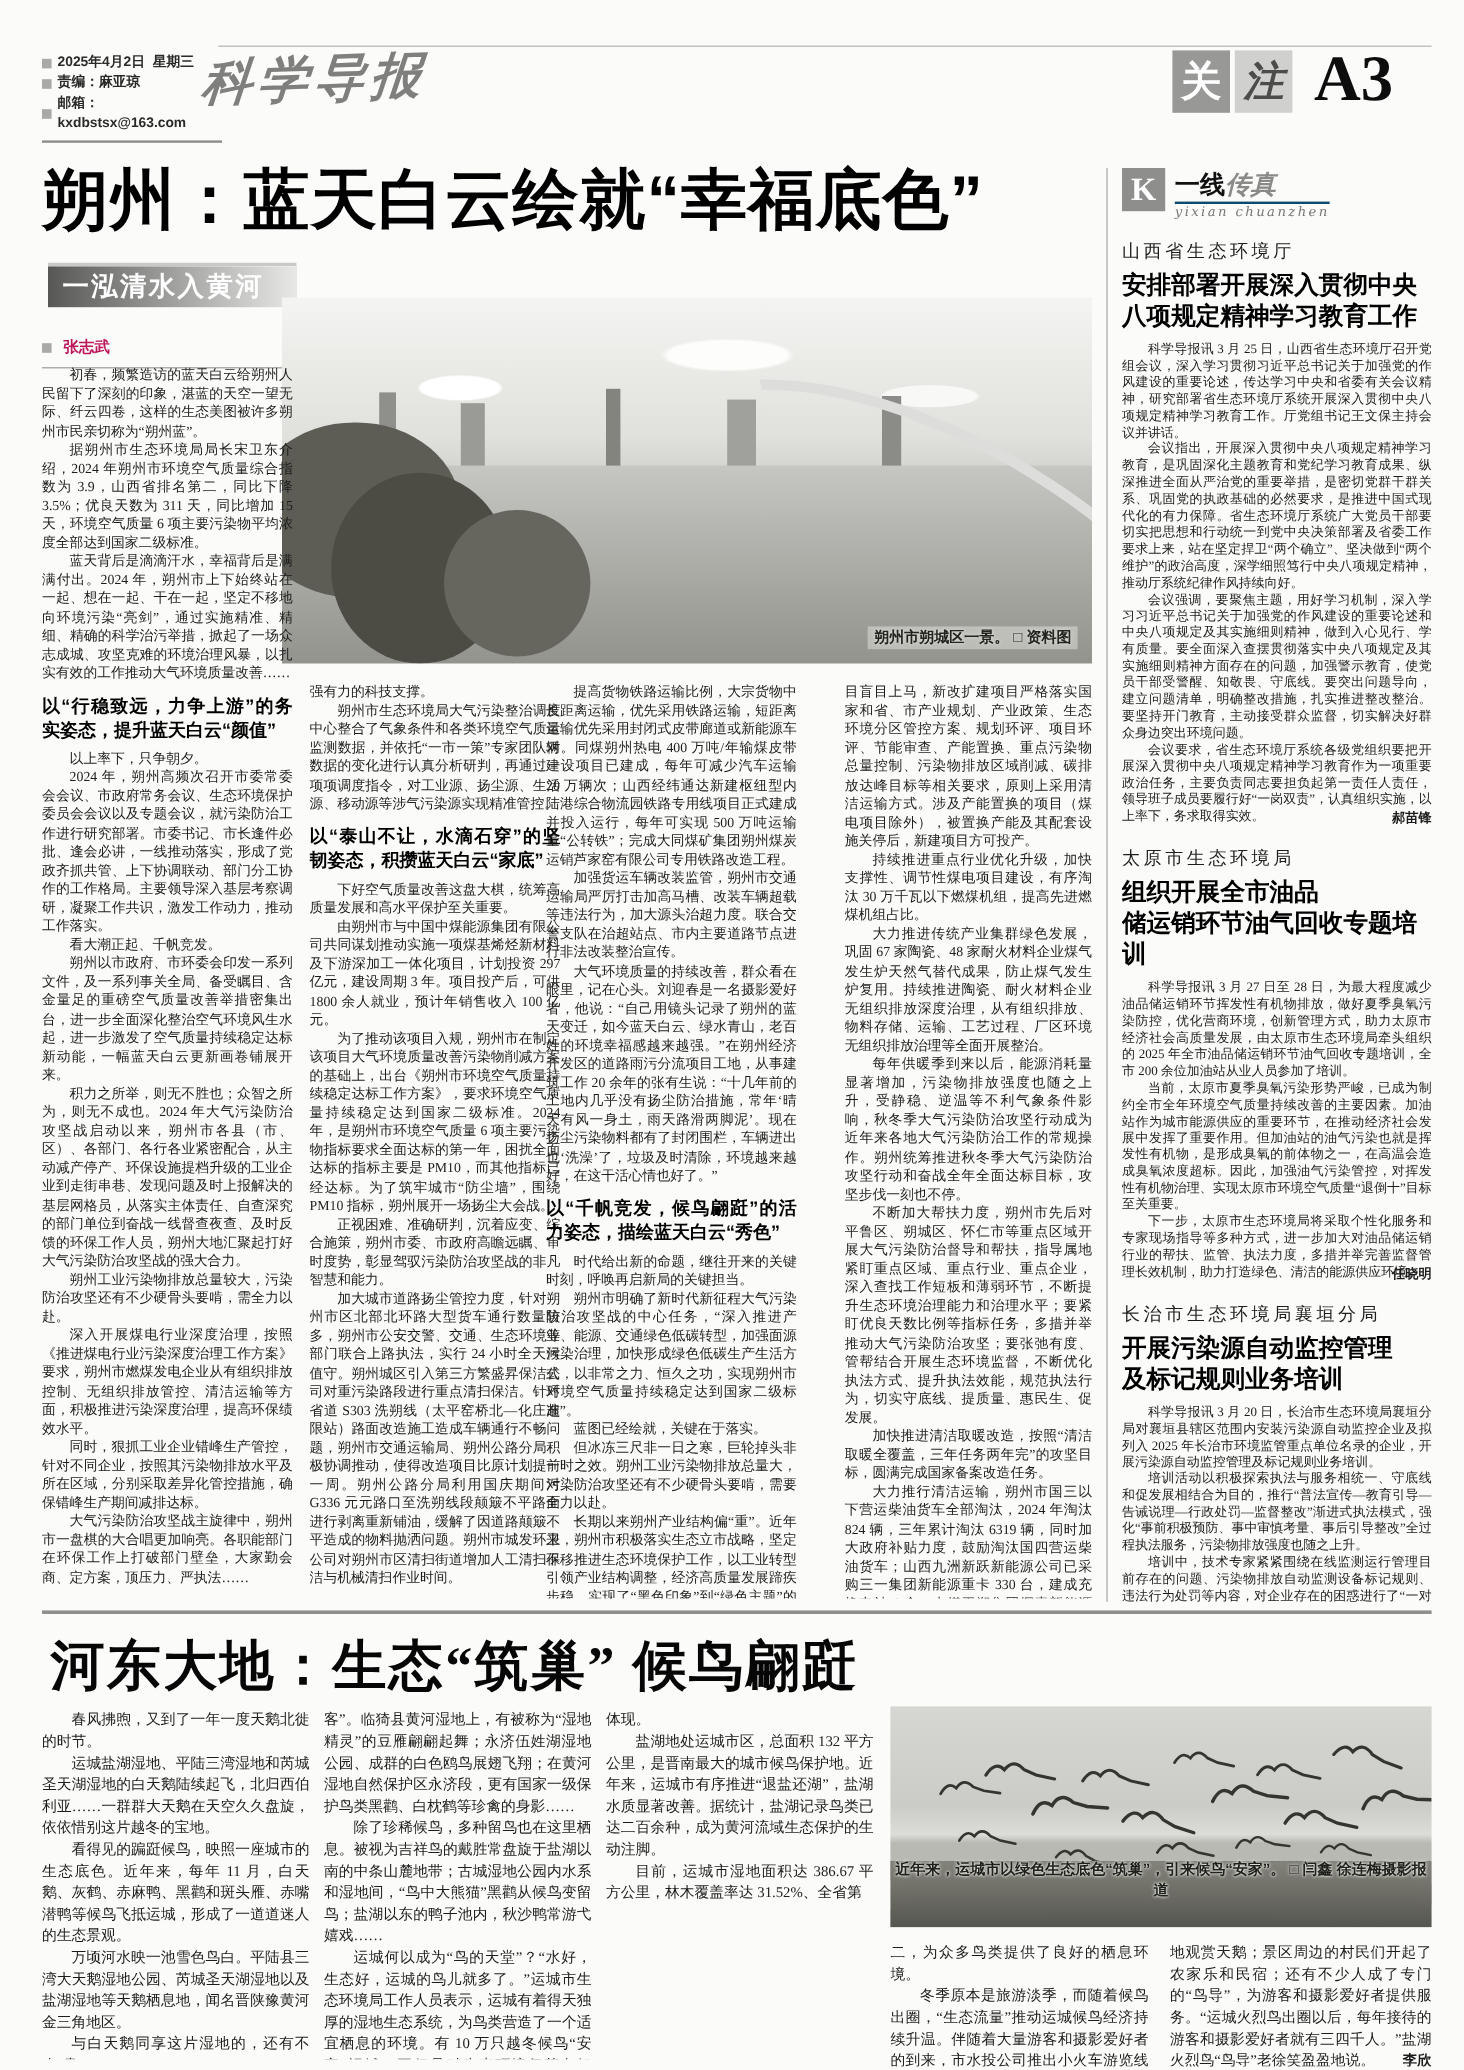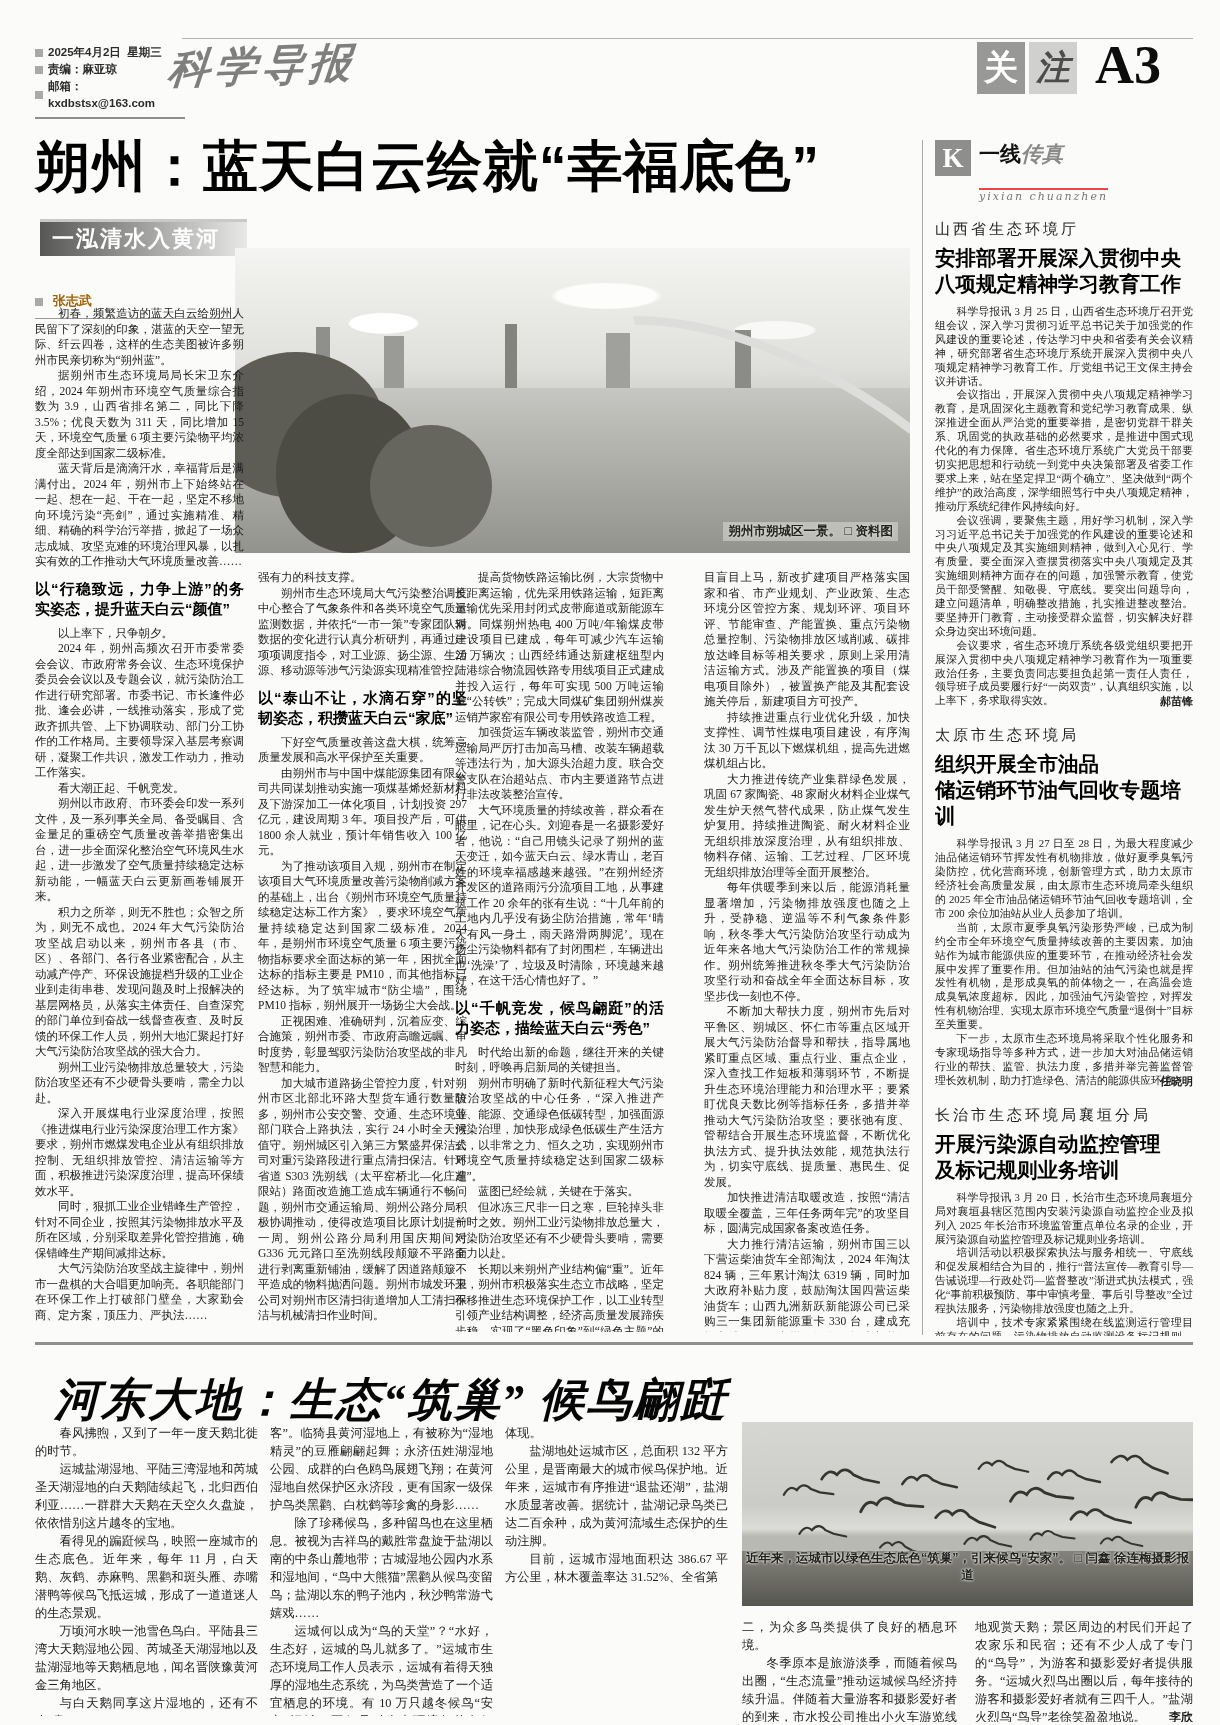--- a/index.html
+++ b/index.html
@@ -21,22 +21,22 @@
   .sec2{left:1029px;background:#d0d0ce;color:#4c4c4a;font-family:"DejaVu Serif",serif;font-style:italic;}
   .pageno{left:1095px;top:34px;font-family:"Liberation Serif",serif;font-weight:bold;font-size:54px;color:#0d0d0d;}
 
   
   .main-headline{left:35px;top:130px;width:875px;font-family:"Liberation Sans",sans-serif;
                  font-weight:900;font-size:55px;letter-spacing:1px;color:#000;white-space:nowrap;}
   .ribbon{left:40px;top:222px;width:195px;height:34px;line-height:34px;padding-left:12px;
           background:linear-gradient(90deg,#57575­5,#e8e8e6);background:linear-gradient(90deg,#575755,#e8e8e6);
           color:#fff;font-family:"Liberation Sans",sans-serif;font-weight:bold;font-size:22px;letter-spacing:2px;
           box-shadow:0 -3px 0 #c9c9c7;}
-  .byline-row{left:35px;top:292px;width:210px;font-family:"Liberation Sans",sans-serif;font-weight:bold;
-              font-size:13px;color:#a16207;border-bottom:1px solid #9b9b99;padding-bottom:8px;}
+  .byline-row{left:35px;top:280px;width:210px;font-family:"Liberation Sans",sans-serif;font-weight:bold;
+              font-size:13px;color:#be185d;border-bottom:1px solid #9b9b99;padding-bottom:8px;}
   .col{font-size:11.5px;line-height:15.5px;text-align:justify;overflow:hidden;}
   .col p{margin:0;text-indent:2em;}
   .col p.cont{text-indent:0;}
   .col p.h{font-family:"Liberation Sans",sans-serif;font-weight:bold;font-size:15px;line-height:20px;
            text-indent:0;margin:9px 0 7px 0;color:#000;}
   .c1{left:35px;top:306px;width:209px;height:1026px;}
   .c2{left:258px;top:570px;width:209px;height:762px;}
   .c3{left:455px;top:570px;width:209px;height:762px;}
   .c4{left:704px;top:570px;width:206px;height:762px;}
 
@@ -56,21 +56,21 @@
   .tree{position:absolute;border-radius:50%;}
   .ph-caption{position:absolute;right:12px;bottom:12px;font-family:"Liberation Sans",sans-serif;
       font-weight:bold;font-size:12.5px;color:#23231f;text-shadow:0 0 3px #e6e6e2;background:rgba(235,235,231,.45);padding:1px 5px;}
 
   
   .vdivider{left:922px;top:140px;width:1px;height:1195px;background:#a8a8a6;}
   .sidebar{left:935px;top:140px;width:258px;height:1196px;overflow:hidden;}
   .sb-logo{display:flex;align-items:flex-start;gap:8px;}
   .k-box{width:36px;height:36px;background:#8e8e8c;color:#fff;display:flex;align-items:center;justify-content:center;
          font-family:"Liberation Serif",serif;font-weight:bold;font-size:27px;}
-  .sb-logo-text{border-bottom:2px solid #ef4444;padding-bottom:20px;}
+  .sb-logo-text{border-bottom:2px solid #0c4a6e;padding-bottom:0;}
   .lg1{font-family:"Liberation Sans",sans-serif;font-weight:900;font-size:21px;color:#111;}
   .lg2{font-family:"DejaVu Serif",serif;font-style:italic;font-weight:bold;font-size:21px;color:#8a8a88;}
   .lg-py{font-family:"DejaVu Serif",serif;font-style:italic;font-size:11px;color:#77777­5;color:#777775;letter-spacing:2px;}
   .sb-article{margin-top:17px;}
   .kicker{font-size:15px;letter-spacing:3px;color:#1e1e1c;margin-bottom:6px;}
   .sb-h{font-family:"Liberation Sans",sans-serif;font-weight:900;font-size:20.5px;line-height:26px;color:#000;}
   .sb-body{margin-top:8px;font-size:10.8px;line-height:13.9px;text-align:justify;}
   .sb-body p{margin:0;text-indent:2em;}
   .sb-byline{font-family:"Liberation Sans",sans-serif;font-weight:bold;font-size:11px;text-align:right;margin-top:-13.9px;}
 
@@ -244,21 +244,21 @@
       <div class="sb-body">
           <p>科学导报讯 3 月 20 日，长治市生态环境局襄垣分局对襄垣县辖区范围内安装污染源自动监控企业及拟列入 2025 年长治市环境监管重点单位名录的企业，开展污染源自动监控管理及标记规则业务培训。</p>
           <p>培训活动以积极探索执法与服务相统一、守底线和促发展相结合为目的，推行“普法宣传—教育引导—告诫说理—行政处罚—监督整改”渐进式执法模式，强化“事前积极预防、事中审慎考量、事后引导整改”全过程执法服务，污染物排放强度也随之上升。</p>
           <p>培训中，技术专家紧紧围绕在线监测运行管理目前存在的问题、污染物排放自动监测设备标记规则、违法行为处罚等内容，对企业存在的困惑进行了“一对一”帮扶解答。</p>
         </div>
 
     </div>
   </div>
 
   <div class="abs b-rule"></div>
-  <h2 class="abs b-headline" style="margin:16px;font-style:italic;">河东大地：生态“筑巢”  候鸟翩跹</h2>
+  <h2 class="abs b-headline" style="margin:4px;">河东大地：生态“筑巢”  候鸟翩跹</h2>
 
   <div class="abs bcol b1">
       <p>春风拂煦，又到了一年一度天鹅北徙的时节。</p>
       <p>运城盐湖湿地、平陆三湾湿地和芮城圣天湖湿地的白天鹅陆续起飞，北归西伯利亚……一群群大天鹅在天空久久盘旋，依依惜别这片越冬的宝地。</p>
       <p>看得见的蹁跹候鸟，映照一座城市的生态底色。近年来，每年 11 月，白天鹅、灰鹤、赤麻鸭、黑鹳和斑头雁、赤嘴潜鸭等候鸟飞抵运城，形成了一道道迷人的生态景观。</p>
       <p>万顷河水映一池雪色鸟白。平陆县三湾大天鹅湿地公园、芮城圣天湖湿地以及盐湖湿地等天鹅栖息地，闻名晋陕豫黄河金三角地区。</p>
       <p>与白天鹅同享这片湿地的，还有不少“贵</p>
     </div>
   <div class="abs bcol b2">
       <p class="cont">客”。临猗县黄河湿地上，有被称为“湿地精灵”的豆雁翩翩起舞；永济伍姓湖湿地公园、成群的白色鸥鸟展翅飞翔；在黄河湿地自然保护区永济段，更有国家一级保护鸟类黑鹳、白枕鹤等珍禽的身影……</p>

